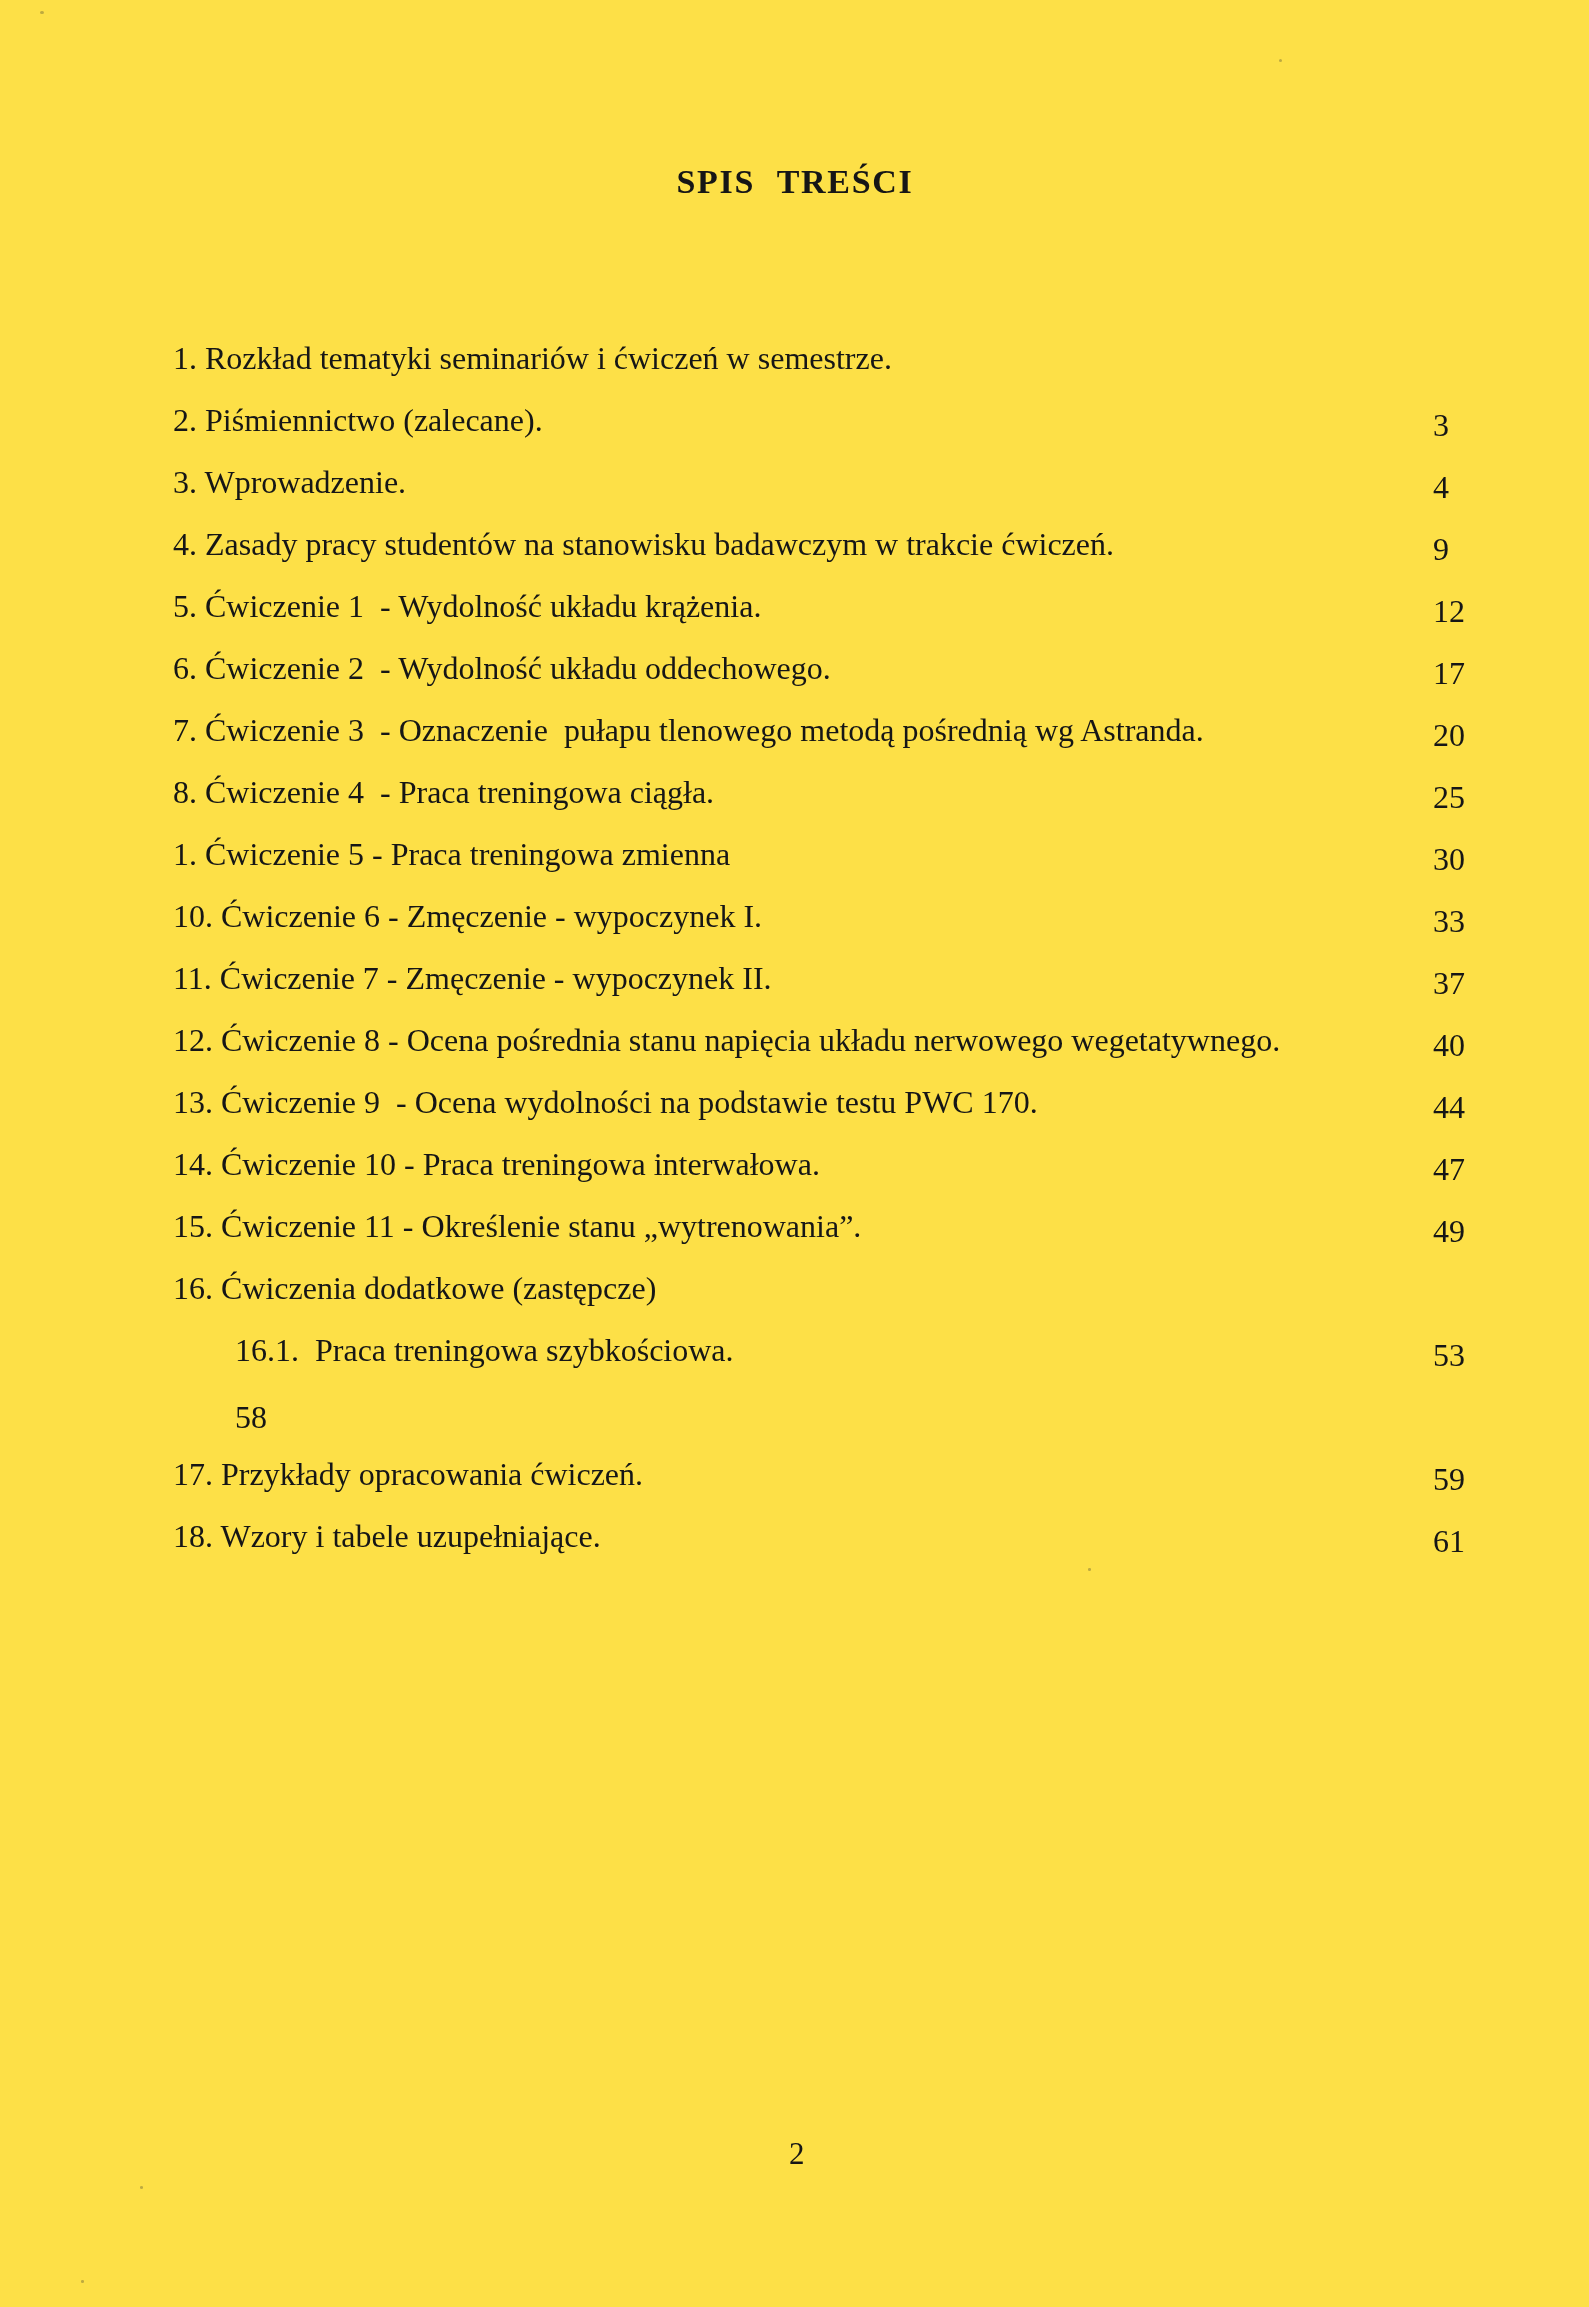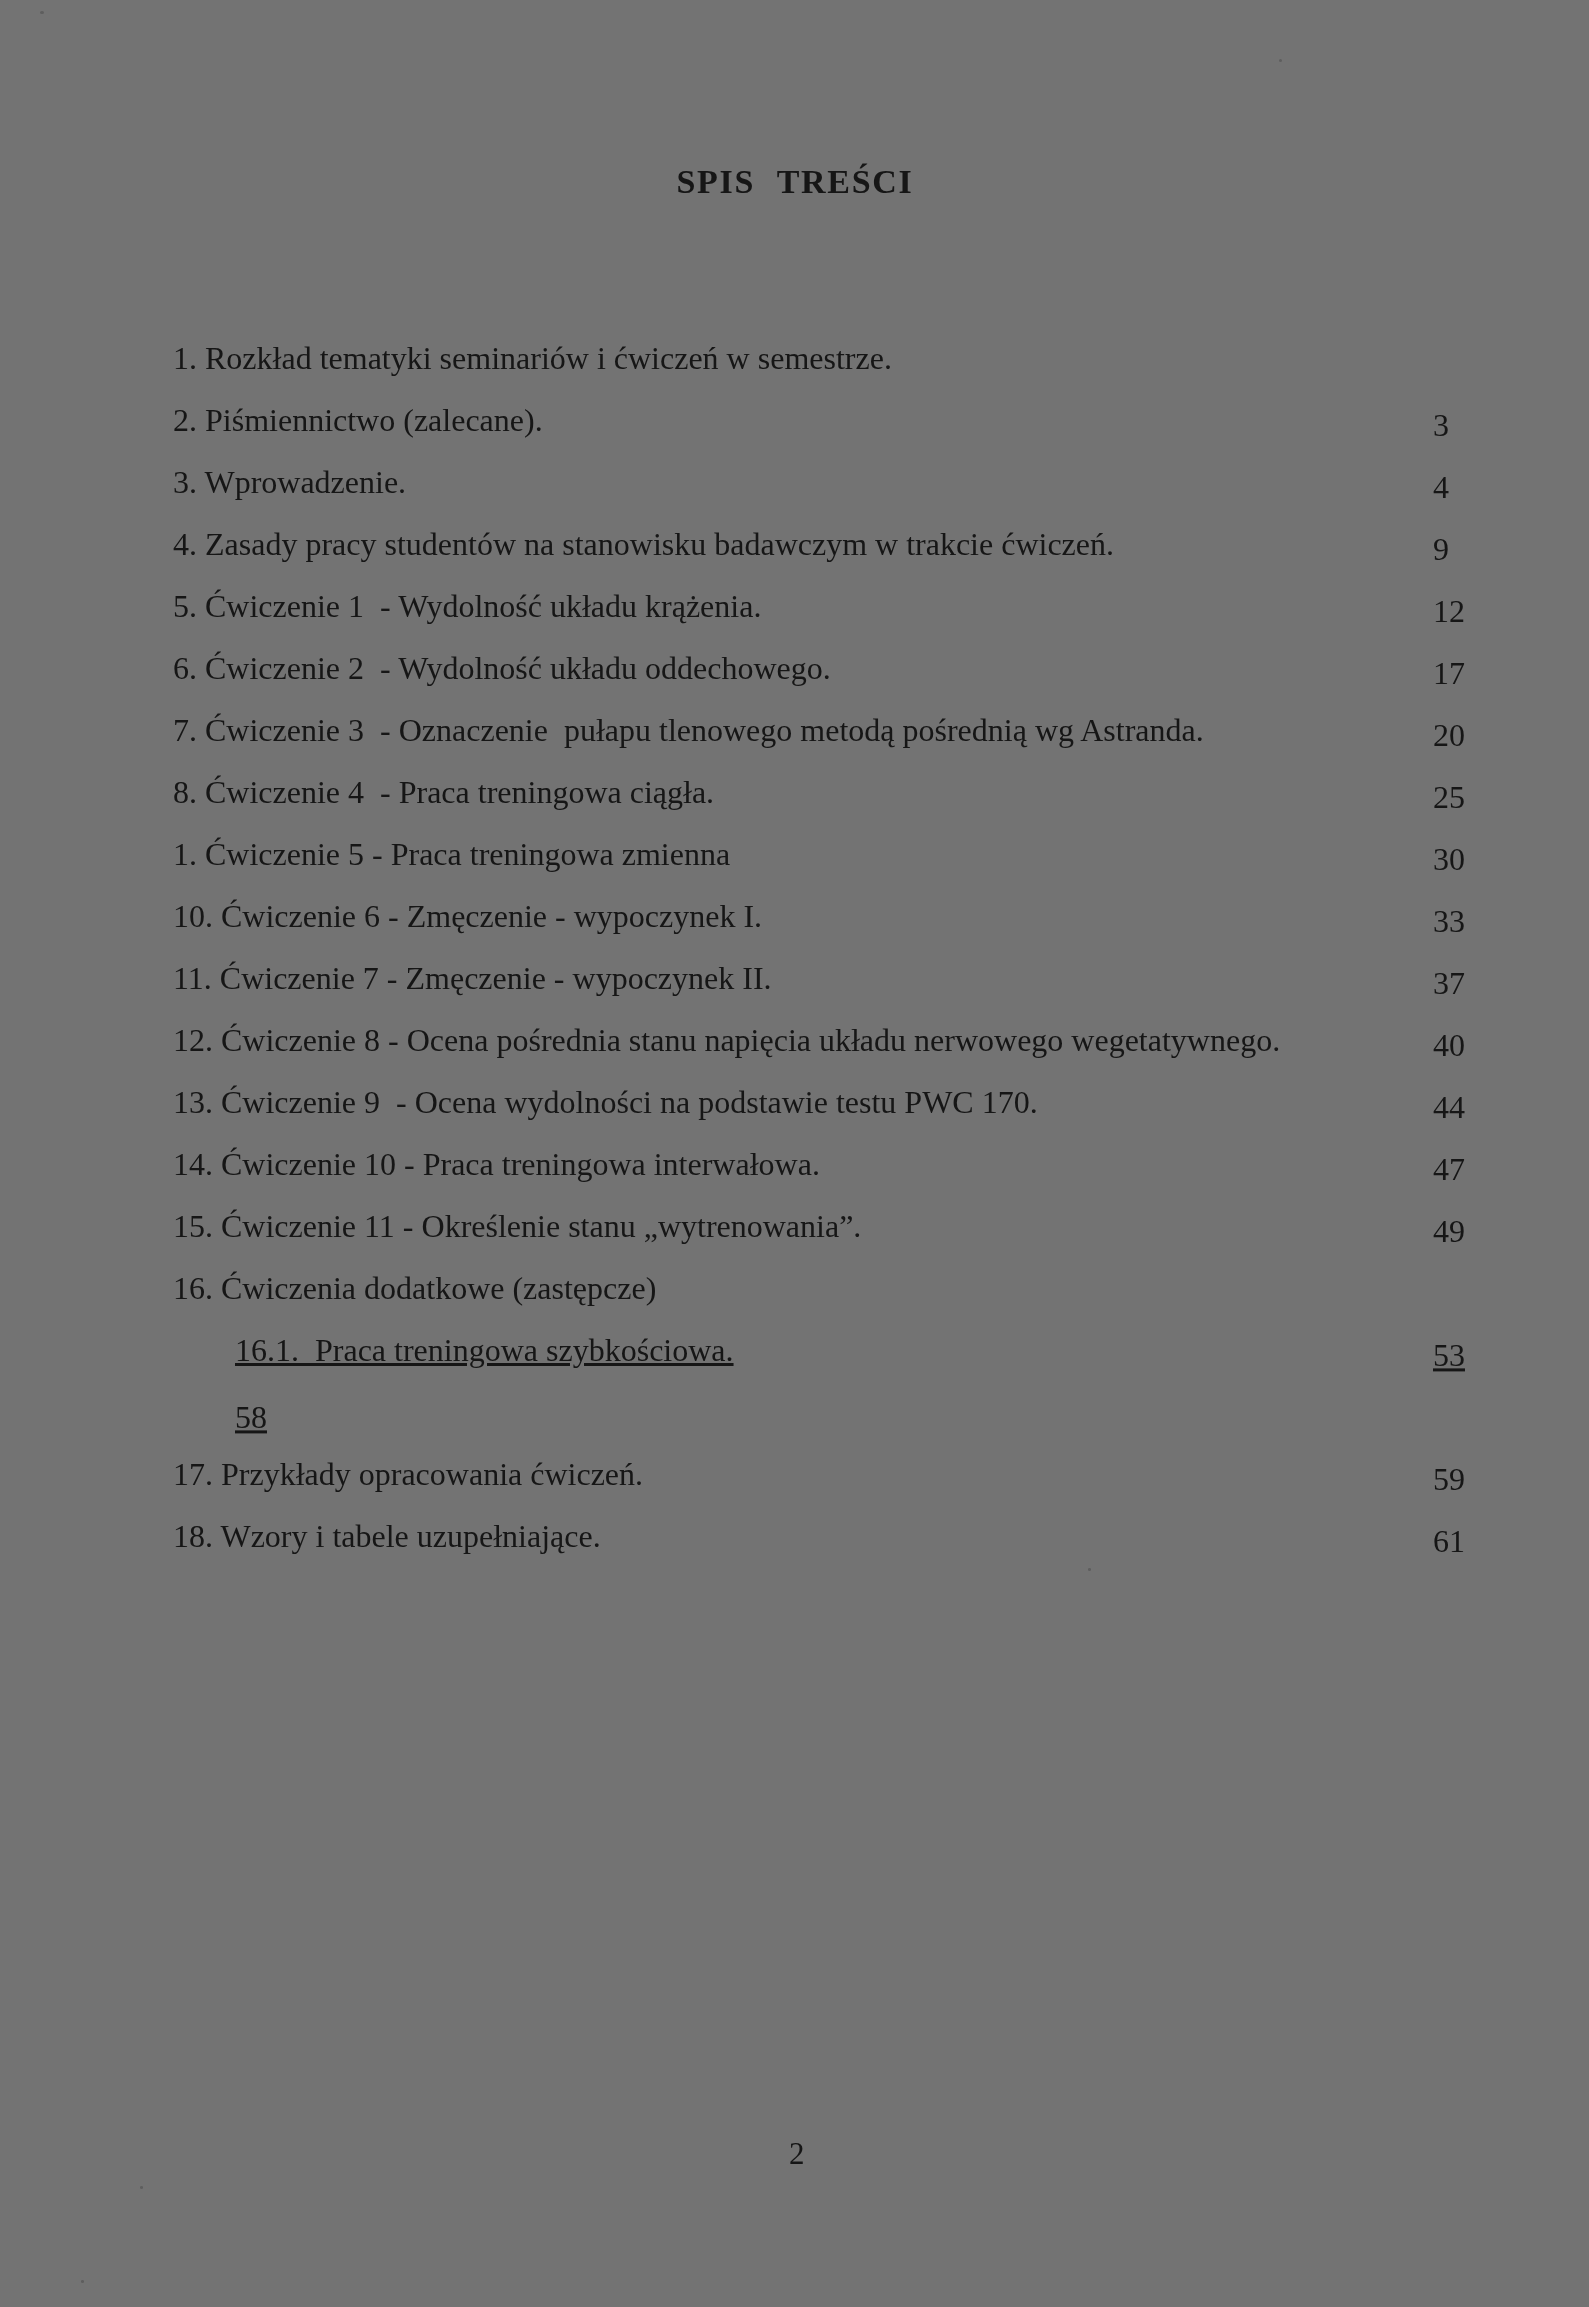--- a/index.html
+++ b/index.html
@@ -3,37 +3,37 @@
 <meta charset="utf-8">
 <style>
   html,body{margin:0;padding:0;}
   body{
     width:1590px;height:2307px;
     background:#e8e8e8;
     font-family:"Liberation Serif","DejaVu Serif",serif;
   }
   .page{
     position:relative;width:1590px;height:2307px;
-    background:#737373;
+    background:#fde047;
     color:#161616;
     overflow:hidden;
   }
   .doc-title{
     position:absolute;top:163px;left:0;width:100%;
     text-align:center;
     font-size:34px;font-weight:700;
     letter-spacing:1.7px;word-spacing:12px;
   }
   .toc{position:absolute;top:327px;left:173px;width:1335px;}
   .toc-row{
     display:flex;align-items:baseline;
     height:62px;line-height:62px;
     font-size:32px;
   }
-  .toc-row.indent{padding-left:62px;text-decoration:underline;}
+  .toc-row.indent{padding-left:62px;}
   .toc-label{white-space:pre;flex:1 1 auto;}
   .toc-page{flex:0 0 75px;text-align:left;transform:translateY(5.4px);}
   .footer-page-number{
     position:absolute;top:2136px;left:50%;
     transform:translateX(-38%);
     font-size:31px;
   }
   .speck{position:absolute;background:rgba(45,45,45,.3);border-radius:50%;}
 </style>
 </head>

